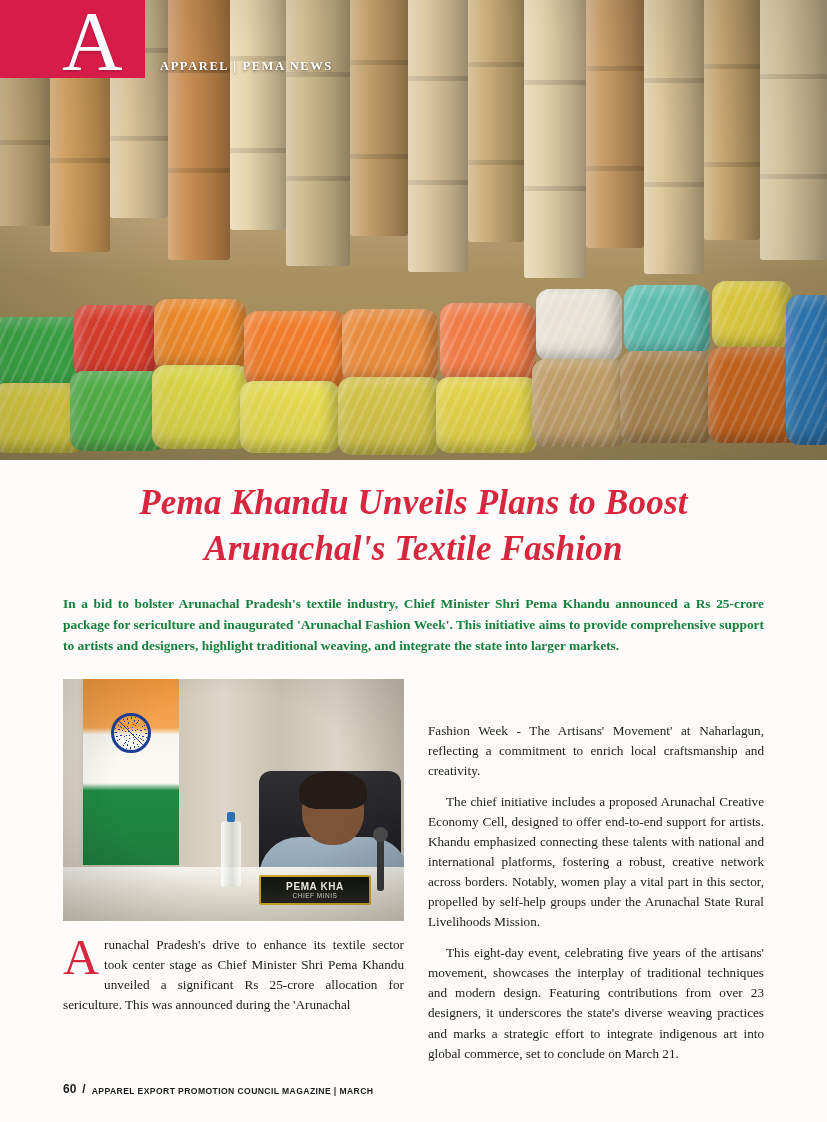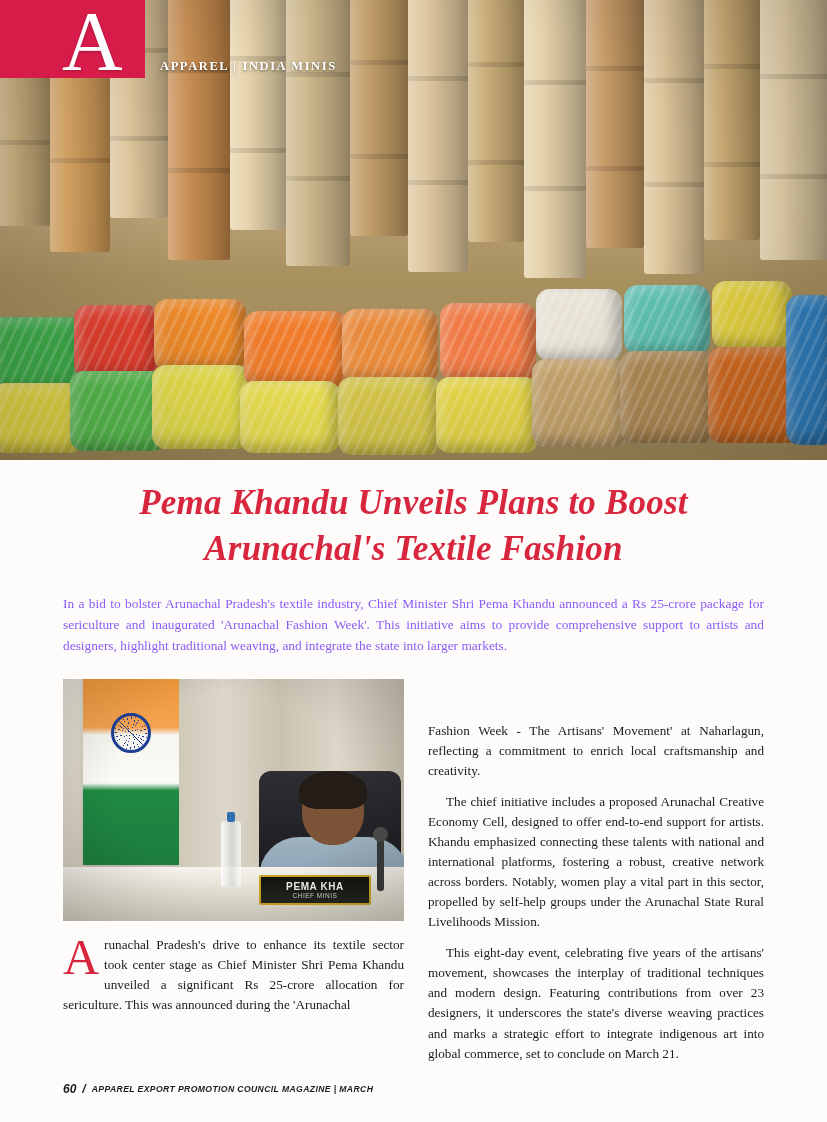--- a/index.html
+++ b/index.html
@@ -132,23 +132,23 @@
     font-style: italic;
     font-weight: bold;
     font-size: 35px;
     line-height: 1.32;
     letter-spacing: 0.2px;
   }
   .headline .line2 { display: block; }
 
   .standfirst {
     margin: 22px 0 0 0;
-    color: #8b5cf6;
-    font-family: "Liberation Serif", serif;
-    font-weight: normal;
+    color: #15803d;
+    font-family: "Liberation Serif", serif;
+    font-weight: bold;
     font-size: 13.4px;
     line-height: 1.55;
     text-align: justify;
   }
 
   .columns {
     margin-top: 22px;
     display: flex;
     gap: 24px;
   }
@@ -296,23 +296,22 @@
   .right-col p { margin: 0 0 11px 0; }
   .right-col p.indent { text-indent: 18px; }
   .left-body p { margin: 0; }
 
   
   .footer {
     position: absolute;
     left: 63px;
     bottom: 26px;
     display: flex;
-    align-items: center;
+    align-items: flex-end;
     gap: 6px;
-    font-style: italic;
   }
   .footer-page {
     font-family: "Liberation Sans", sans-serif;
     font-weight: bold;
     font-size: 12px;
     color: #1b1b1b;
   }
   .footer-text {
     font-family: "Liberation Sans", sans-serif;
     font-weight: bold;
@@ -405,21 +404,21 @@
     <div class="bundle" style="left:620px;top:96px;width:96px;height:92px;background:#b08a54;"></div>
     <div class="bundle" style="left:712px;top:26px;width:80px;height:68px;background:#e6d340;"></div>
     <div class="bundle" style="left:708px;top:92px;width:92px;height:96px;background:#d46b20;"></div>
     <div class="bundle" style="left:786px;top:40px;width:50px;height:150px;background:#2f7fbf;"></div>
   </div>
 
   <div class="hero-vignette"></div>
 
   <div class="logo-block"></div>
   <div class="logo-a">A</div>
-  <div class="kicker">APPAREL | INDIA MINIS</div>
+  <div class="kicker">APPAREL | PEMA NEWS</div>
 </div>
 
 <div class="article">
 
   <h1 class="headline">
     <span>Pema Khandu Unveils Plans to Boost</span>
     <span class="line2">Arunachal's Textile Fashion</span>
   </h1>
 
   <p class="standfirst">In a bid to bolster Arunachal Pradesh's textile industry, Chief Minister Shri Pema Khandu announced a Rs 25-crore package for sericulture and inaugurated 'Arunachal Fashion Week'. This initiative aims to provide comprehensive support to artists and designers, highlight traditional weaving, and integrate the state into larger markets.</p>

